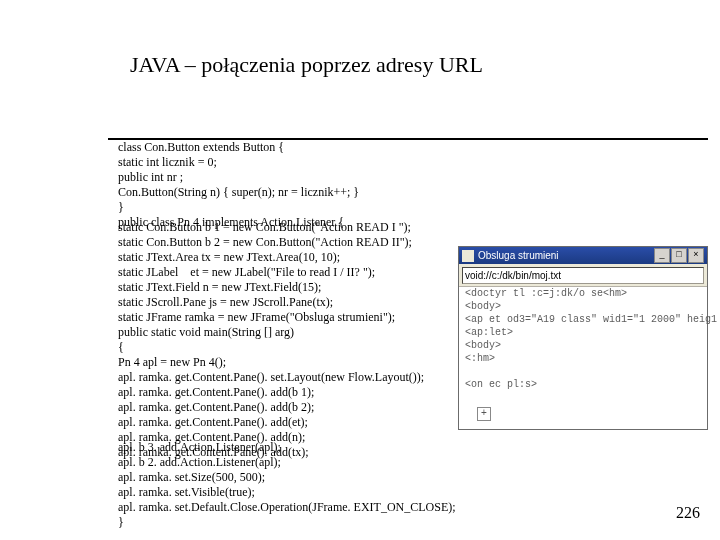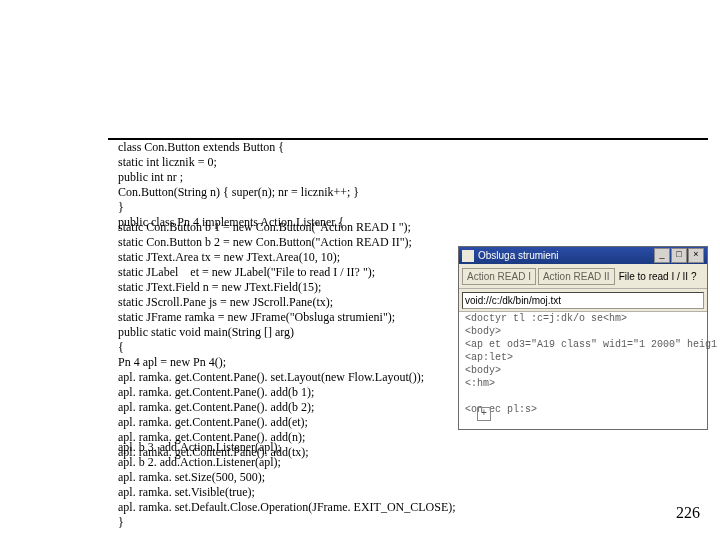--- a/index.html
+++ b/index.html
@@ -140,20 +140,21 @@
     line-height:10px;
     color:#555;
   }
 </style>
 </head>
 <body>
 
 <div class="page">
 
 
+  <div class="title">JAVA – połączenia poprzez adresy URL</div>
 
   <hr class="hr-top">
 
   <div class="code">class Con.Button extends Button {
 static int licznik = 0;
 public int nr ;
 Con.Button(String n) { super(n); nr = licznik++; }
 }
 public class Pn 4 implements Action.Listener {</div>
   <div class="code code-block2">static Con.Button b 1 = new Con.Button("Action READ I ");
@@ -185,25 +186,20 @@
     <div class="titlebar">
       <div class="wicon"></div>
       <span>Obsluga strumieni</span>
       <span class="spacer"></span>
       <div class="btns">
         <div class="b">_</div>
         <div class="b">□</div>
         <div class="b">×</div>
       </div>
     </div>
-    <div class="toolbar">
-      <div class="btnlike">Action READ I</div>
-      <div class="btnlike">Action READ II</div>
-      <div class="lbl">File to read I / II ?</div>
-    </div>
     <div class="toolbar2">
       <div class="tf">
         <span>void://c:/dk/bin/moj.txt</span>
       </div>
     </div>
     <div class="area">&lt;doctyr tl :c=j:dk/o se&lt;hm&gt;
 &lt;body&gt;
 &lt;ap et od3="A19 class" wid1="1 2000" heig1 t="'00" &gt;
 &lt;ap:let&gt;
 &lt;body&gt;

